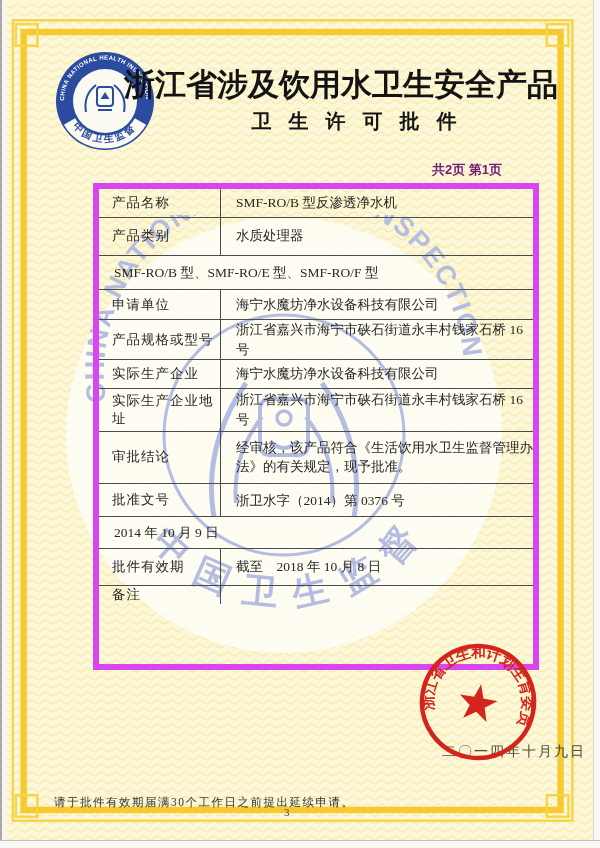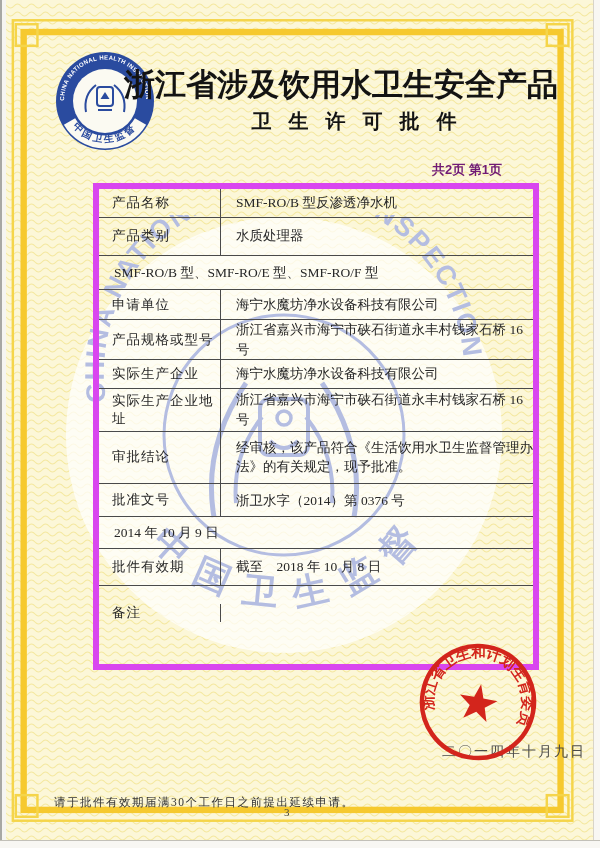--- a/index.html
+++ b/index.html
@@ -31,21 +31,21 @@
           color:#272727;}
   .trow{display:flex;border-top:1px solid #4a4a4a;box-sizing:border-box;}
   .trow:first-child{border-top:none;}
   .tlabel{width:122px;border-right:1px solid #4a4a4a;box-sizing:border-box;
           display:flex;align-items:center;padding-left:13px;font-size:13.5px;letter-spacing:1px;}
   .tvalue{flex:1;display:flex;align-items:center;padding-left:15px;
           font-size:13.5px;line-height:1.45;font-family:Liberation Serif, serif;}
   .h1{height:29px}.h2{height:40px}.h3{height:36px}.h4{height:32px}.h5{height:40px}
   .h6{height:30px}.h7{height:45px}.h8{height:55px}.h9{height:35px}.h10{height:33px}
   .h11{height:39px}.h12{height:83px;align-items:flex-start;}
-  .h12 .tlabel{align-items:center;margin-top:18px;}
+  .h12 .tlabel{align-items:center;}
 
   .seal{position:absolute;left:404px;top:632px;width:140px;height:140px;}
   .issue-date{position:absolute;left:430px;top:743px;width:160px;text-align:center;
           font-size:14px;color:#4a4a48;letter-spacing:2px;white-space:nowrap;}
   .footer-note{position:absolute;left:50px;top:795px;font-size:11.5px;color:#333;
           letter-spacing:1.5px;white-space:nowrap;}
   .page-num{position:absolute;left:280px;top:806px;font-size:11px;color:#444;}
 </style>
 </head>
 <body>

